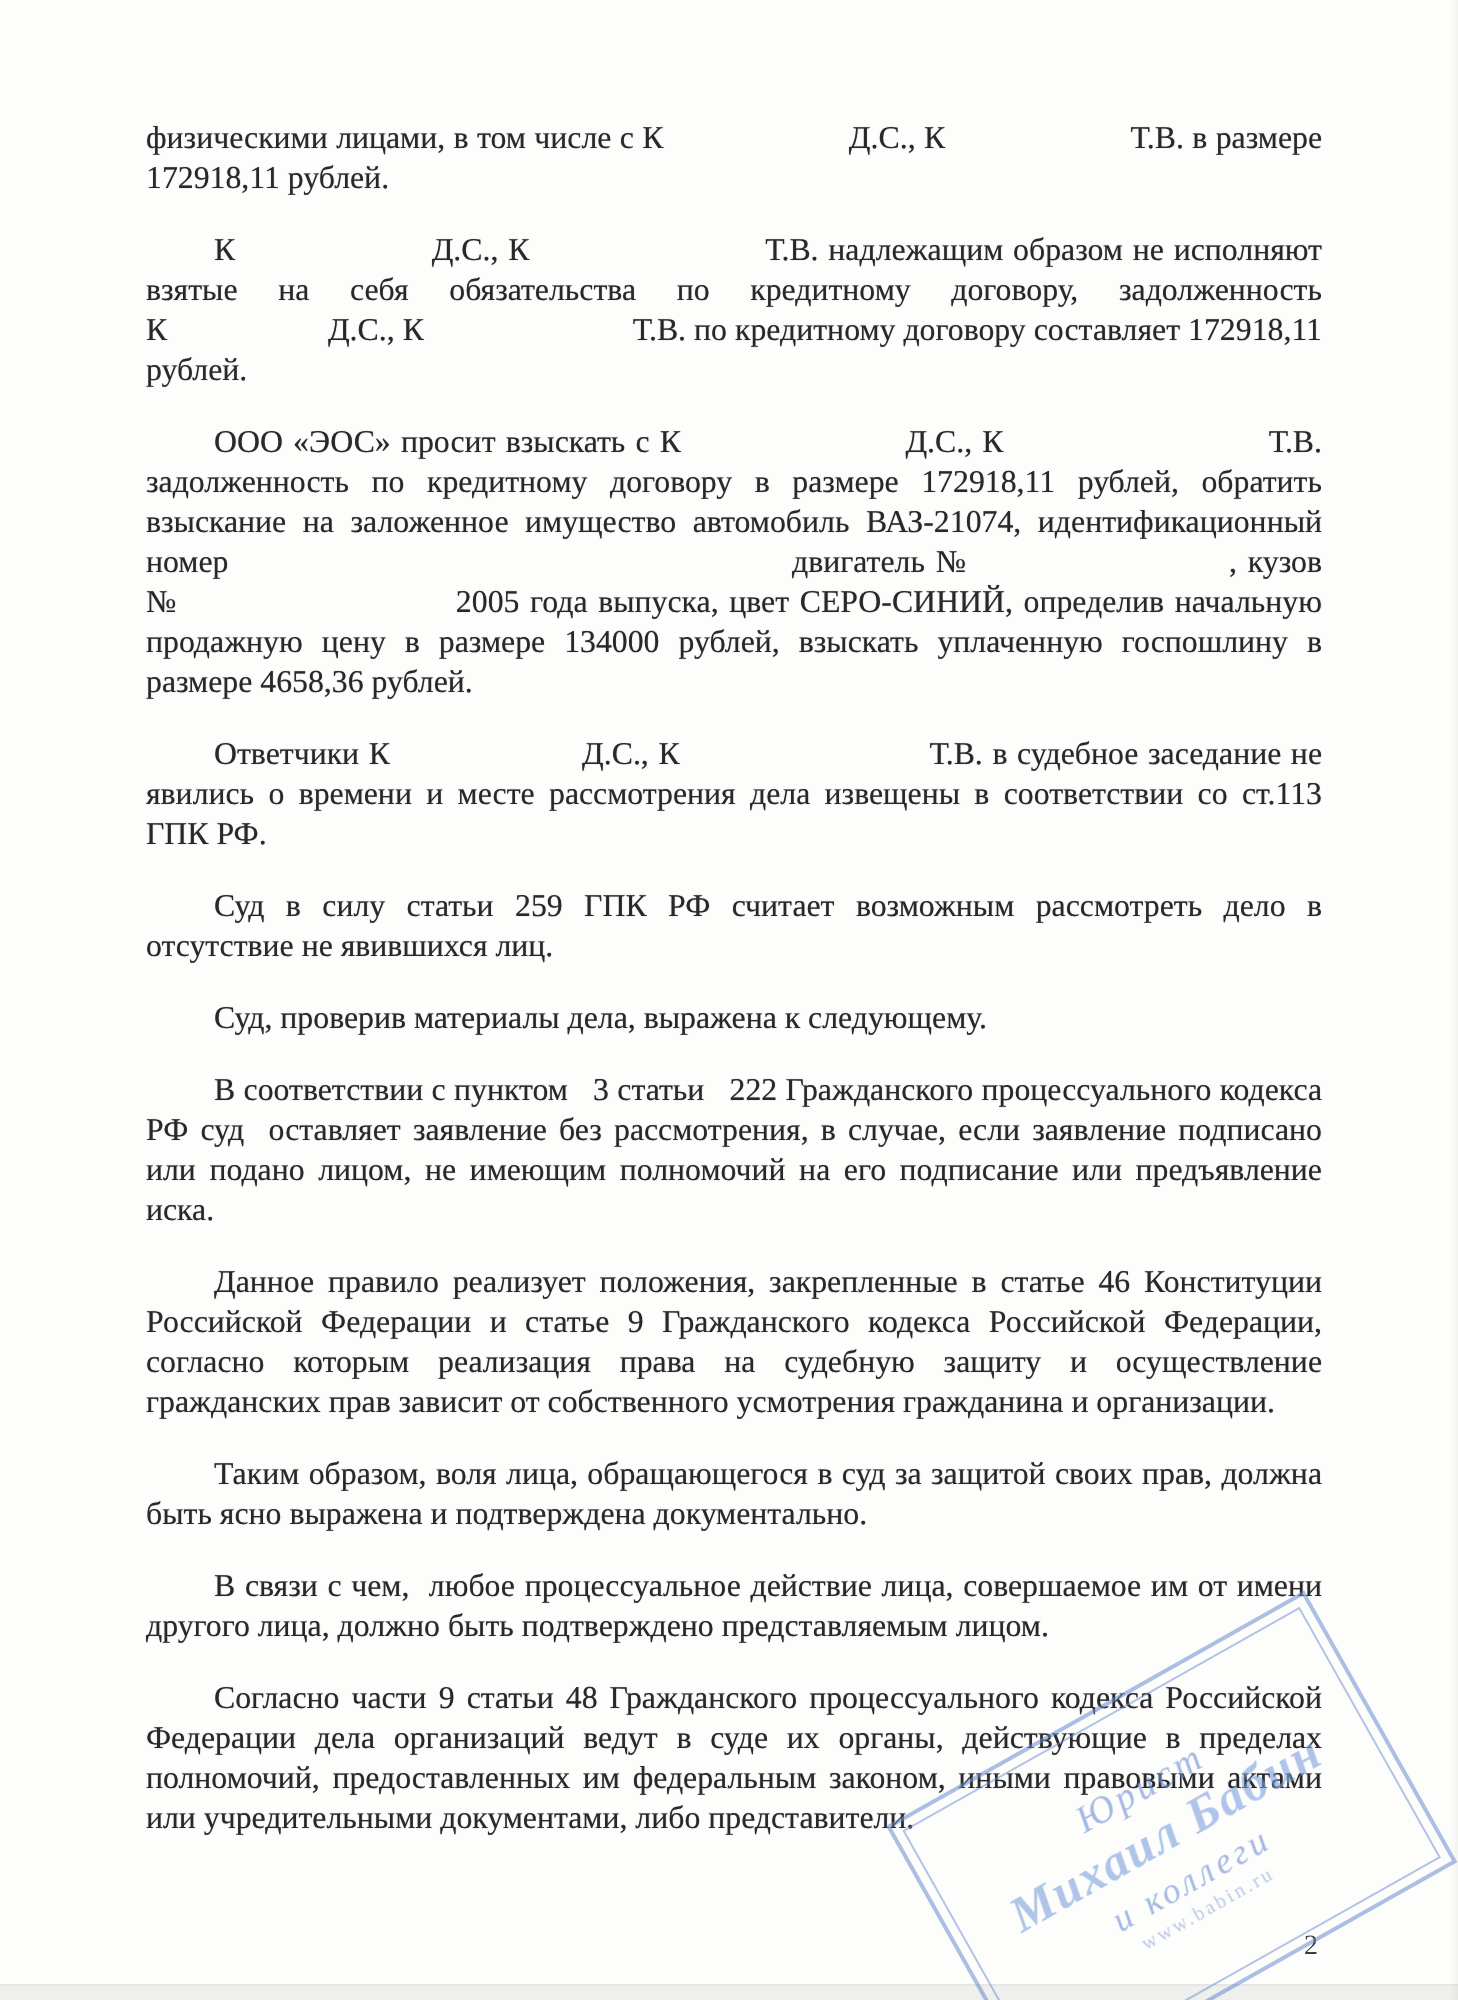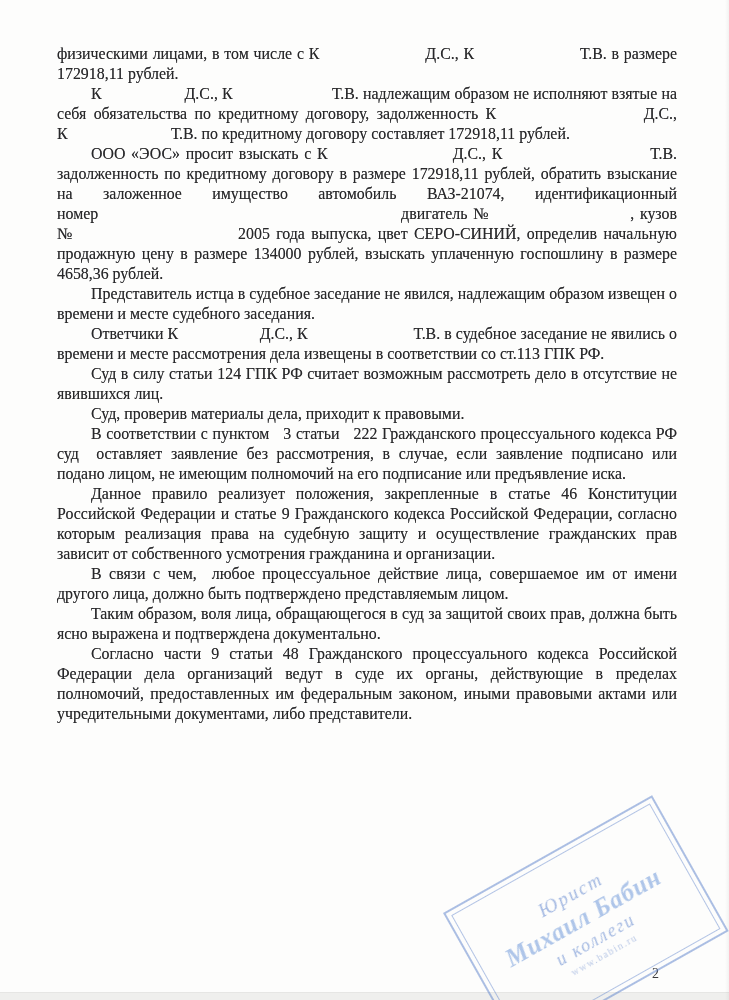--- a/index.html
+++ b/index.html
@@ -17,21 +17,21 @@
     position: absolute;
     left: 57px;
     top: 44px;
     width: 620px;
     color: #28282a;
     font-size: 15.9px;
     line-height: 20px;
     text-align: justify;
     text-shadow: 0 0 0.5px rgba(40,40,45,0.55);
   }
-  .content p { margin: 0; text-indent: 34px; }
+  .content p { margin: 16px; text-indent: 34px; }
   .content p.first { text-indent: 0; }
 
   .page-number {
     position: absolute;
     left: 652px;
     top: 966px;
     font-size: 14px;
     color: #3a3a3c;
   }
 
@@ -77,28 +77,27 @@
 </style>
 </head>
 <body>
 
 <div class="page">
 
   <div class="content">
     <p class="first">физическими лицами, в том числе с К&nbsp;&nbsp;&nbsp;&nbsp;&nbsp;&nbsp;&nbsp;&nbsp;&nbsp;&nbsp;&nbsp;&nbsp;&nbsp;&nbsp;&nbsp;&nbsp;&nbsp;&nbsp;&nbsp;&nbsp;&nbsp;&nbsp;Д.С., К&nbsp;&nbsp;&nbsp;&nbsp;&nbsp;&nbsp;&nbsp;&nbsp;&nbsp;&nbsp;&nbsp;&nbsp;&nbsp;&nbsp;&nbsp;&nbsp;&nbsp;&nbsp;&nbsp;&nbsp;&nbsp;&nbsp;Т.В. в размере 172918,11 рублей.</p>
     <p>К&nbsp;&nbsp;&nbsp;&nbsp;&nbsp;&nbsp;&nbsp;&nbsp;&nbsp;&nbsp;&nbsp;&nbsp;&nbsp;&nbsp;&nbsp;&nbsp;&nbsp;&nbsp;&nbsp;&nbsp;Д.С., К&nbsp;&nbsp;&nbsp;&nbsp;&nbsp;&nbsp;&nbsp;&nbsp;&nbsp;&nbsp;&nbsp;&nbsp;&nbsp;&nbsp;&nbsp;&nbsp;&nbsp;&nbsp;&nbsp;&nbsp;&nbsp;&nbsp;&nbsp;&nbsp;Т.В. надлежащим образом не исполняют взятые на себя обязательства по кредитному договору, задолженность К&nbsp;&nbsp;&nbsp;&nbsp;&nbsp;&nbsp;&nbsp;&nbsp;&nbsp;&nbsp;&nbsp;&nbsp;&nbsp;&nbsp;&nbsp;&nbsp;&nbsp;&nbsp;&nbsp;&nbsp;Д.С., К&nbsp;&nbsp;&nbsp;&nbsp;&nbsp;&nbsp;&nbsp;&nbsp;&nbsp;&nbsp;&nbsp;&nbsp;&nbsp;&nbsp;&nbsp;&nbsp;&nbsp;&nbsp;&nbsp;&nbsp;&nbsp;&nbsp;&nbsp;&nbsp;&nbsp;&nbsp;Т.В. по кредитному договору составляет 172918,11 рублей.</p>
     <p>ООО «ЭОС» просит взыскать с К&nbsp;&nbsp;&nbsp;&nbsp;&nbsp;&nbsp;&nbsp;&nbsp;&nbsp;&nbsp;&nbsp;&nbsp;&nbsp;&nbsp;&nbsp;&nbsp;&nbsp;&nbsp;&nbsp;&nbsp;&nbsp;&nbsp;Д.С., К&nbsp;&nbsp;&nbsp;&nbsp;&nbsp;&nbsp;&nbsp;&nbsp;&nbsp;&nbsp;&nbsp;&nbsp;&nbsp;&nbsp;&nbsp;&nbsp;&nbsp;&nbsp;&nbsp;&nbsp;&nbsp;&nbsp;&nbsp;&nbsp;&nbsp;&nbsp;Т.В. задолженность по кредитному договору в размере 172918,11 рублей, обратить взыскание на заложенное имущество автомобиль ВАЗ-21074, идентификационный номер&nbsp;&nbsp;&nbsp;&nbsp;&nbsp;&nbsp;&nbsp;&nbsp;&nbsp;&nbsp;&nbsp;&nbsp;&nbsp;&nbsp;&nbsp;&nbsp;&nbsp;&nbsp;&nbsp;&nbsp;&nbsp;&nbsp;&nbsp;&nbsp;&nbsp;&nbsp;&nbsp;&nbsp;&nbsp;&nbsp;&nbsp;&nbsp;&nbsp;&nbsp;&nbsp;&nbsp;&nbsp;&nbsp;&nbsp;&nbsp;&nbsp;&nbsp;&nbsp;&nbsp;&nbsp;&nbsp;&nbsp;&nbsp;&nbsp;&nbsp;&nbsp;&nbsp;двигатель №&nbsp;&nbsp;&nbsp;&nbsp;&nbsp;&nbsp;&nbsp;&nbsp;&nbsp;&nbsp;&nbsp;&nbsp;&nbsp;&nbsp;&nbsp;&nbsp;&nbsp;&nbsp;&nbsp;&nbsp;&nbsp;&nbsp;&nbsp;&nbsp;, кузов №&nbsp;&nbsp;&nbsp;&nbsp;&nbsp;&nbsp;&nbsp;&nbsp;&nbsp;&nbsp;&nbsp;&nbsp;&nbsp;&nbsp;&nbsp;&nbsp;&nbsp;&nbsp;&nbsp;&nbsp;&nbsp;&nbsp;&nbsp;&nbsp;&nbsp;&nbsp;2005 года выпуска, цвет СЕРО-СИНИЙ, определив начальную продажную цену в размере 134000 рублей, взыскать уплаченную госпошлину в размере 4658,36 рублей.</p>
-    <p>Представитель истца в судебное заседание не явился, надлежащим образом извещен о времени и месте судебного заседания.</p>
     <p>Ответчики К&nbsp;&nbsp;&nbsp;&nbsp;&nbsp;&nbsp;&nbsp;&nbsp;&nbsp;&nbsp;&nbsp;&nbsp;&nbsp;&nbsp;&nbsp;&nbsp;&nbsp;&nbsp;&nbsp;&nbsp;Д.С., К&nbsp;&nbsp;&nbsp;&nbsp;&nbsp;&nbsp;&nbsp;&nbsp;&nbsp;&nbsp;&nbsp;&nbsp;&nbsp;&nbsp;&nbsp;&nbsp;&nbsp;&nbsp;&nbsp;&nbsp;&nbsp;&nbsp;&nbsp;&nbsp;&nbsp;&nbsp;Т.В. в судебное заседание не явились о времени и месте рассмотрения дела извещены в соответствии со ст.113 ГПК РФ.</p>
-    <p>Суд в силу статьи 124 ГПК РФ считает возможным рассмотреть дело в отсутствие не явившихся лиц.</p>
-    <p>Суд, проверив материалы дела, приходит к правовыми.</p>
+    <p>Суд в силу статьи 259 ГПК РФ считает возможным рассмотреть дело в отсутствие не явившихся лиц.</p>
+    <p>Суд, проверив материалы дела, выражена к следующему.</p>
     <p>В соответствии с пунктом&nbsp;&nbsp;&nbsp;3 статьи&nbsp;&nbsp;&nbsp;222 Гражданского процессуального кодекса РФ суд&nbsp;&nbsp;оставляет заявление без рассмотрения, в случае, если заявление подписано или подано лицом, не имеющим полномочий на его подписание или предъявление иска.</p>
     <p>Данное правило реализует положения, закрепленные в статье 46 Конституции Российской Федерации и статье 9 Гражданского кодекса Российской Федерации, согласно которым реализация права на судебную защиту и осуществление гражданских прав зависит от собственного усмотрения гражданина и организации.</p>
+    <p>Таким образом, воля лица, обращающегося в суд за защитой своих прав, должна быть ясно выражена и подтверждена документально.</p>
     <p>В связи с чем,&nbsp;&nbsp;любое процессуальное действие лица, совершаемое им от имени другого лица, должно быть подтверждено представляемым лицом.</p>
-    <p>Таким образом, воля лица, обращающегося в суд за защитой своих прав, должна быть ясно выражена и подтверждена документально.</p>
     <p>Согласно части 9 статьи 48 Гражданского процессуального кодекса Российской Федерации дела организаций ведут в суде их органы, действующие в пределах полномочий, предоставленных им федеральным законом, иными правовыми актами или учредительными документами, либо представители.</p>
   </div>
 
   <div class="stamp">
     <div class="stamp-inner">
       <span class="stamp-l1">Юрист</span>
       <span class="stamp-l2">Михаил Бабин</span>
       <span class="stamp-l3">и коллеги</span>
       <span class="stamp-l4">www.babin.ru</span>
     </div>

